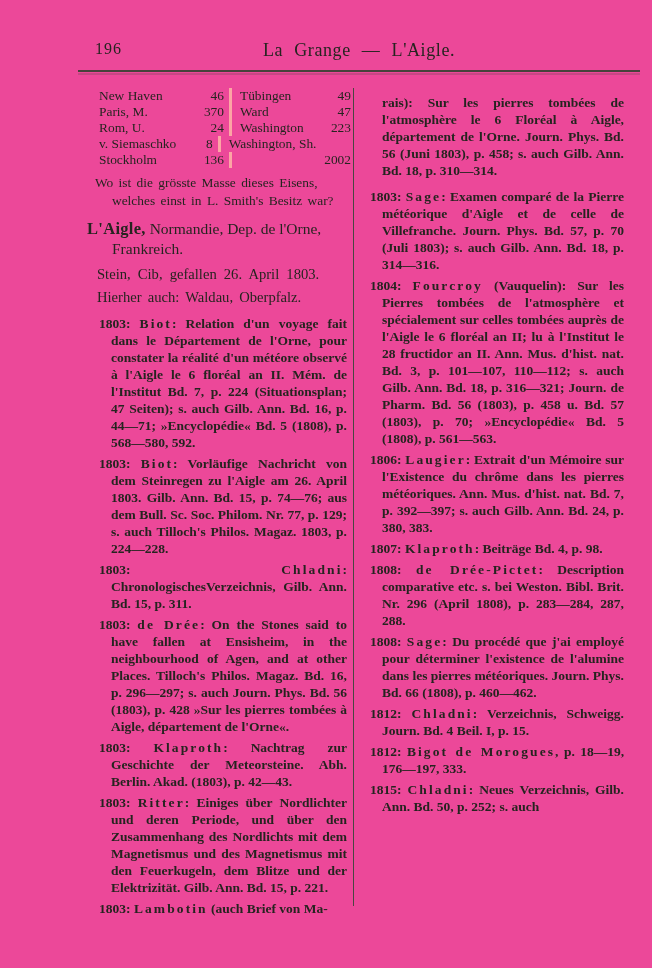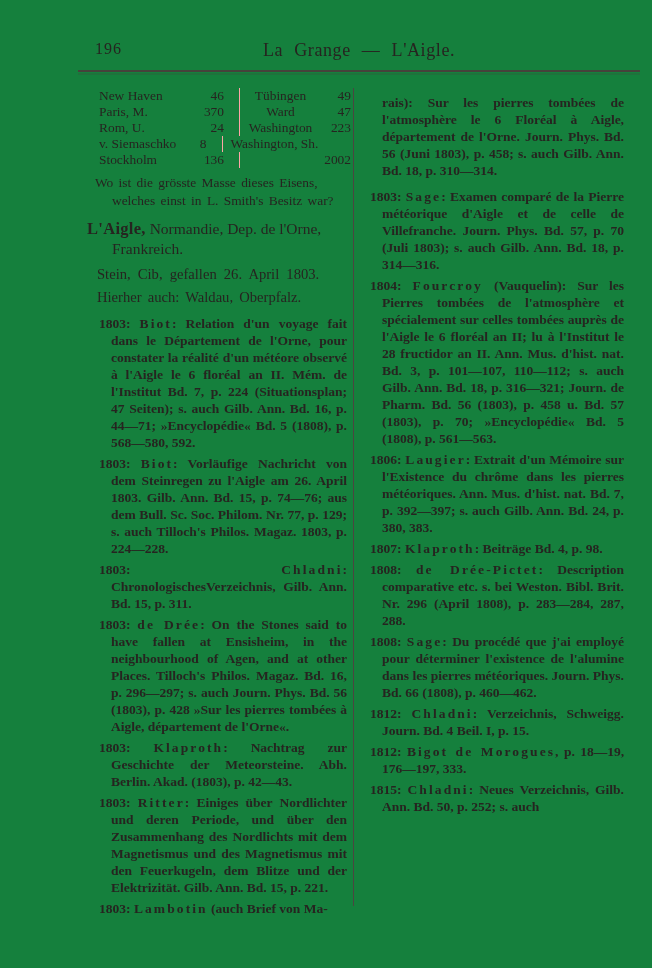--- a/index.html
+++ b/index.html
@@ -1,38 +1,38 @@
 <!DOCTYPE html>
 <html><head>
 <meta charset="utf-8">
 <style>
   html,body{margin:0;padding:0;}
   .page{
     position:relative;
     width:652px;height:968px;
-    background:#15803d;
+    background:#ec4899;
     font-family:"Liberation Serif","DejaVu Serif",serif;
     color:#262420;
     overflow:hidden;
   }
   
   .pagenum{position:absolute;left:95px;top:40px;font-size:16px;letter-spacing:1px;}
   .runtitle{position:absolute;left:78px;top:40px;width:562px;text-align:center;
     font-size:18px;letter-spacing:0.6px;word-spacing:6px;}
   .head-rule{position:absolute;left:78px;right:12px;top:70px;height:2px;
     background:#46423b;box-shadow:0 3px 0 rgba(70,66,59,0.22);}
   
   .coldiv{position:absolute;left:353px;top:88px;width:1px;height:818px;background:#4a4640;}
   .leftcol{position:absolute;left:95px;top:88px;width:256px;}
   .rightcol{position:absolute;left:366px;top:90px;width:262px;}
   
   .trow{display:flex;font-size:13.4px;line-height:16px;}
   .tl-name{width:98px;padding-left:4px;white-space:nowrap;}
-  .tl-val{width:27px;text-align:right;padding-right:15px;border-right:1px solid #fca5a5;}
-  .tr-name{flex:1;padding-left:8px;white-space:nowrap;text-align:center;}
+  .tl-val{width:27px;text-align:right;padding-right:5px;border-right:3px solid #fca5a5;}
+  .tr-name{flex:1;padding-left:8px;white-space:nowrap;}
   .tr-val{width:38px;text-align:right;}
   .question{font-size:13.4px;line-height:17.5px;margin-top:6px;word-spacing:2px;}
   .question .q2{padding-left:17px;}
   
   .sect-line1{margin:10px 0 0 -8px;font-size:15.5px;white-space:nowrap;}
   .sect-line1 b{font-size:16.5px;letter-spacing:0.3px;}
   .sect-line2{margin:1px 0 0 17px;font-size:15.5px;}
   .fall-line{margin:8px 0 0 2px;font-size:14.6px;word-spacing:3.5px;}
   .also-line{margin:6px 0 8px 2px;font-size:14.6px;word-spacing:2.5px;}
   

